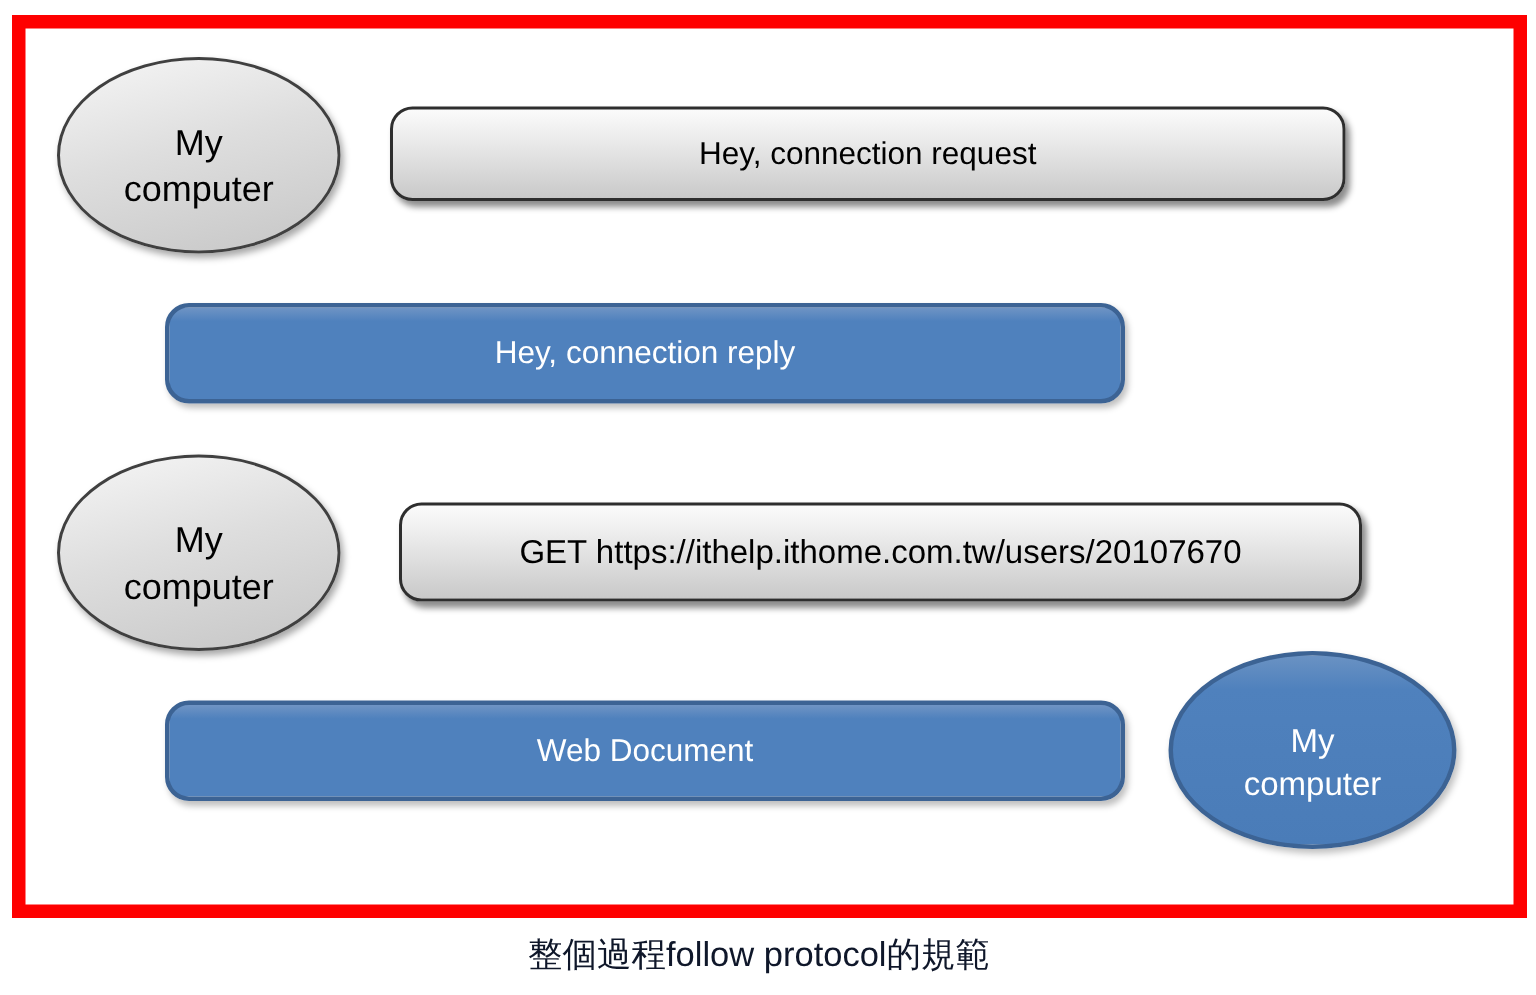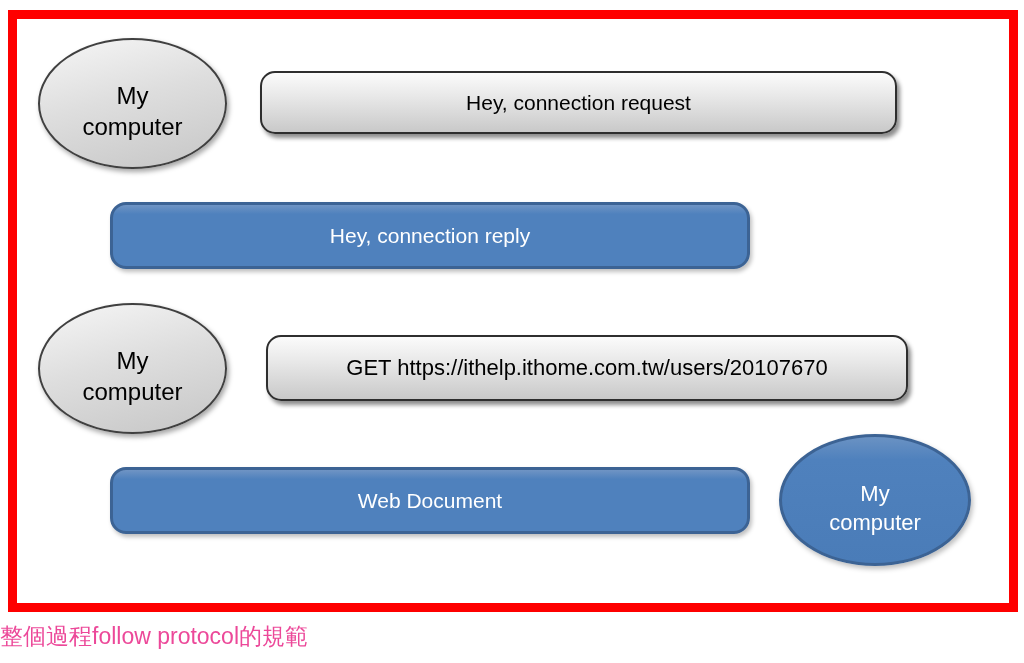--- a/index.html
+++ b/index.html
@@ -79,22 +79,22 @@
   #ellipse-web-server       { left: 780px; top: 168px; width: 193px; height: 131px; }
   #ellipse-my-computer-mid  { left: 38px;  top: 303px; width: 189px; height: 131px; }
   #rect-get-request         { left: 255px; top: 335px; width: 642px; height: 66px; font-size: 22px; margin-left: 11px; }
   #rect-web-document        { left: 110px; top: 467px; width: 640px; height: 67px; }
   #ellipse-my-computer-bottom { left: 779px; top: 434px; width: 192px; height: 132px; }
   .caption {
     position: absolute;
     left: 0;
     top: 622px;
     width: 1012px;
-    text-align: left;
-    color: #ec4899;
+    text-align: center;
+    color: #0f172a;
     font-size: 23px;
     line-height: 1.3;
   }
 </style>
 </head>
 <body>
 
 <div class="stage">
 
   <div class="frame"></div>

